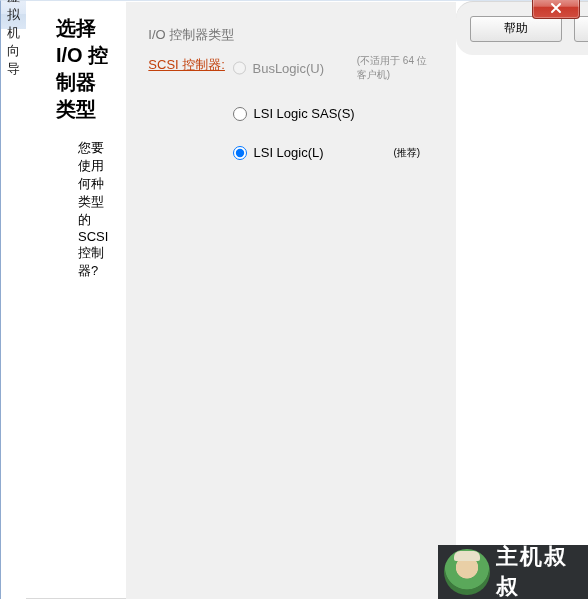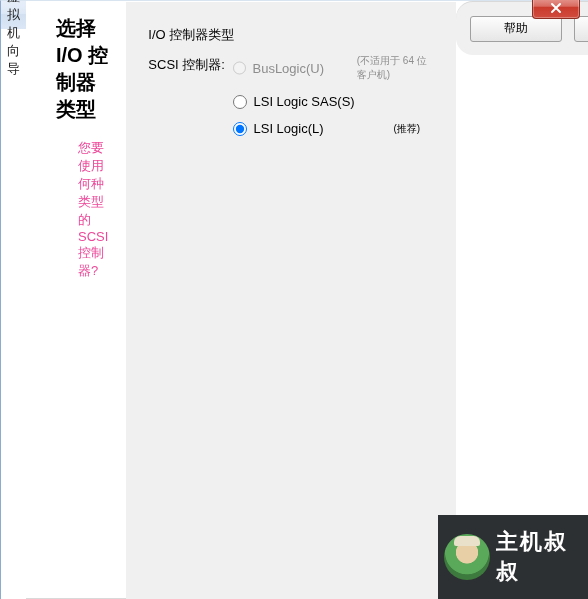--- a/index.html
+++ b/index.html
@@ -53,49 +53,50 @@
     border-bottom: 1px solid #d9d9d9;
   }
   .header-title {
     font-size: 20px;
     font-weight: bold;
     color: #000;
     margin-bottom: 16px;
   }
   .header-sub {
     font-size: 13px;
-    color: #ec4899;
+    color: #000000;
     padding-left: 22px;
   }
   .content {
     flex: 1;
     background: #f0f0f0;
     padding: 24px 22px 10px 22px;
     position: relative;
     border-top: 1px solid #fff;
   }
   .group-label {
     font-size: 13px;
-    color: #000000;
+    color: #737373;
     margin-bottom: 10px;
   }
   .row {
     display: flex;
     align-items: flex-start;
   }
   .scsi-label {
     font-size: 13px;
-    color: #000000;
+    color: #c2410c;
     width: 112px;
     padding-top: 2px;
+    text-decoration: underline;
   }
   .radio-col {
     display: flex;
     flex-direction: column;
-    gap: 12px;
+    gap: 24px;
   }
   .radio-line {
     display: flex;
     align-items: center;
     font-size: 13px;
   }
   .radio-line input[type="radio"] {
     margin-right: 6px;
     width: 14px;
     height: 14px;
@@ -137,21 +138,21 @@
   .btn.primary {
     border: 1px solid #3c7fb1;
     box-shadow: inset 0 0 0 1px rgba(120,180,230,0.6);
     background: linear-gradient(to bottom, #f6fbfe, #d7ecf9);
   }
   .watermark {
     position: absolute;
     right: 0;
     bottom: 0;
     width: 150px;
-    height: 84px;
+    height: 54px;
     background: #2d3033;
     display: flex;
     align-items: center;
     z-index: 10;
   }
   .watermark .avatar {
     width: 46px; height: 46px;
     border-radius: 50%;
     background: radial-gradient(circle at 50% 40%, #e9cfa6 0 30%, #5aa85a 32% 60%, #3d7a3d 62% 100%);
     margin-left: 6px;

